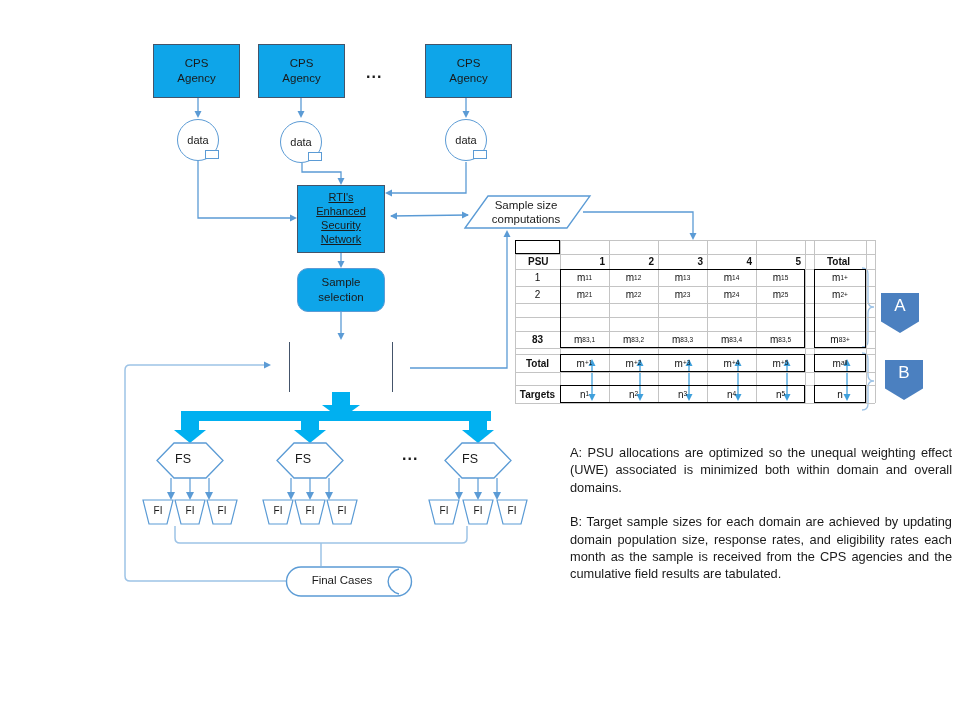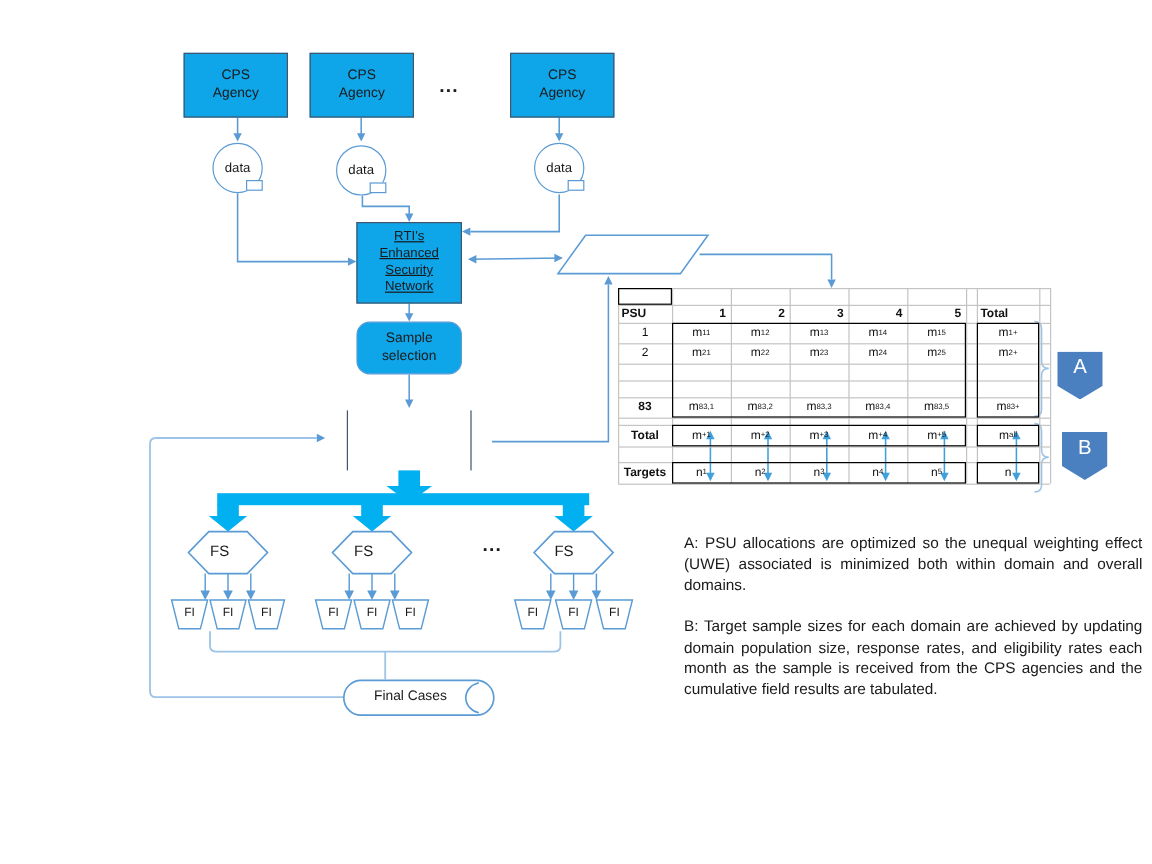--- a/index.html
+++ b/index.html
@@ -22,21 +22,21 @@
   #annotations{position:absolute;left:570px;top:444px;width:382px;font-size:12.8px;line-height:1.36;
         text-align:justify;color:#1a1a1a;}
   #annotations p{margin:0 0 17px 0;}
   
   #alloc-table{position:absolute;left:515px;top:240px;width:360px;height:163px;font-size:10px;color:#111;}
   .gl{position:absolute;background:#C4C4C4;}
   .tborder{position:absolute;box-sizing:border-box;border:1.8px solid #000;}
   .tcell{position:absolute;box-sizing:border-box;display:flex;align-items:center;justify-content:center;overflow:visible;}
   .tcell sub{font-size:6.5px;line-height:0;vertical-align:-2.5px;}
   .hdr{font-weight:bold;font-size:10px;}
-  .left{justify-content:flex-start;padding-left:3px;}
+  .left{justify-content:flex-start;padding-left:13px;}
   .right{justify-content:flex-end;padding-right:4px;}
 </style>
 </head>
 <body>
 
 <div id="stage">
 
   <svg id="overlay">
     <g stroke="#5B9BD5" stroke-width="1.3" fill="none">
       <path d="M198,98 L198,112"></path>
@@ -173,20 +173,22 @@
   <div class="datatab" style="left:473px;top:150px;"></div>
 
   <div class="node darkbox" style="left:297px;top:185px;width:88px;height:68px;font-size:11px;line-height:1.27;text-decoration:underline;">RTI's
 Enhanced
 Security
 Network</div>
 
   <div class="node bluebox" style="left:297px;top:268px;width:88px;height:44px;border-radius:11px;">Sample
 selection</div>
 
+  <div class="freelabel" style="left:472px;top:198px;width:108px;font-size:11.5px;line-height:1.25;">Sample size
+computations</div>
 
   <div style="position:absolute;left:289px;top:342px;width:0;height:50px;border-left:1.4px solid #44546A;"></div>
   <div style="position:absolute;left:392px;top:342px;width:0;height:50px;border-left:1.4px solid #44546A;"></div>
 
   <div class="freelabel" style="left:166px;top:452px;width:34px;font-size:12.5px;">FS</div>
   <div class="freelabel" style="left:286px;top:452px;width:34px;font-size:12.5px;">FS</div>
   <div class="freelabel" style="left:453px;top:452px;width:34px;font-size:12.5px;">FS</div>
   <div class="dots" style="left:402px;top:446px;">...</div>
 
   <div class="freelabel" style="left:148px;top:505px;width:20px;font-size:10px;">FI</div>

